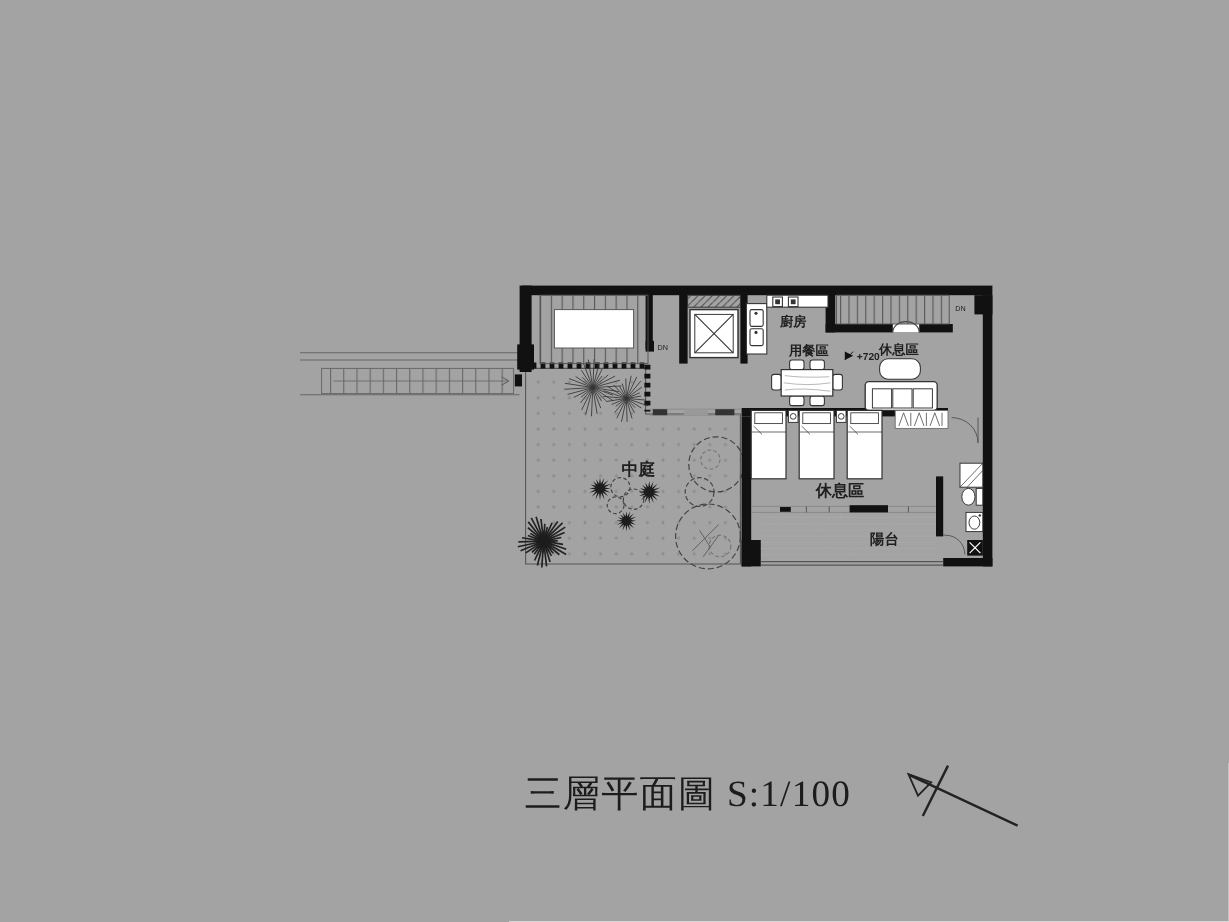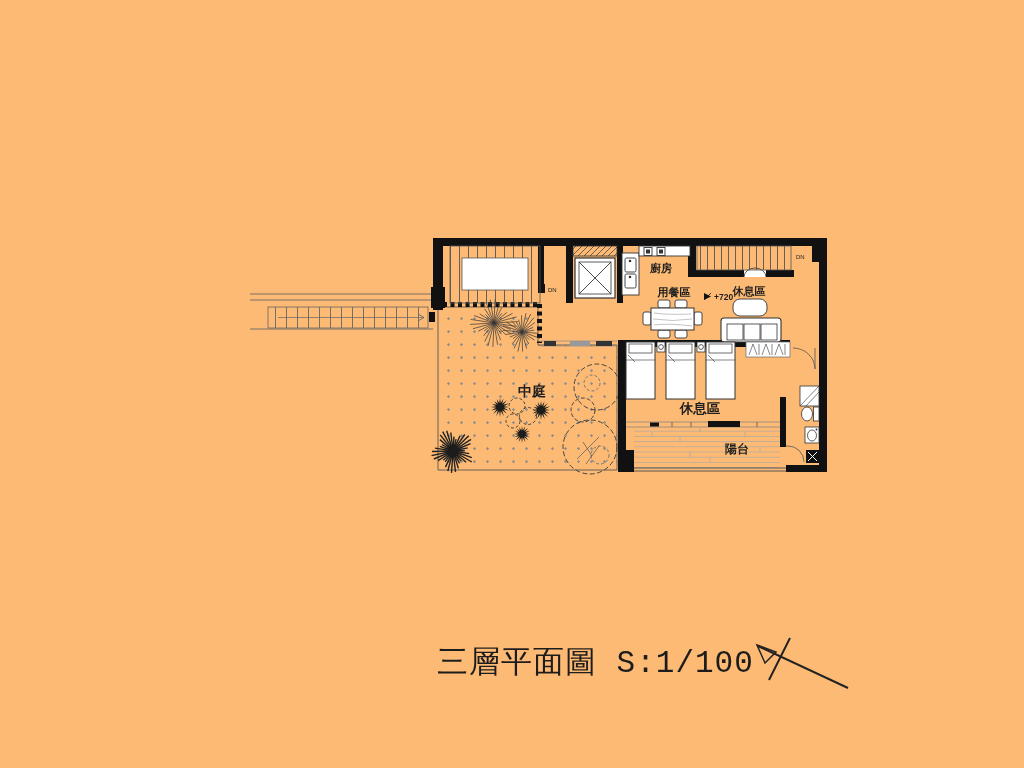--- a/index.html
+++ b/index.html
@@ -1,18 +1,18 @@
 <!DOCTYPE html>
 <html><head>
 <meta charset="utf-8">
 <style>
   html,body{margin:0;padding:0;background:#ffffff;}
-  #sheet{position:relative;width:1024px;height:768px;background:#fdba74;overflow:hidden;
+  #sheet{position:relative;width:1024px;height:768px;background:#a3a3a3;overflow:hidden;
          font-family:"Liberation Sans","DejaVu Sans",sans-serif;}
-  #plan-title{position:absolute;left:437px;top:641px;font-family:Liberation Mono, monospace;
+  #plan-title{position:absolute;left:437px;top:641px;font-family:Liberation Serif, serif;
               font-size:31px;color:#1c1c1c;white-space:nowrap;letter-spacing:1px;}
   svg text{font-family:"Liberation Sans","DejaVu Sans",sans-serif;fill:#1f1f1f;}
   .rlabel{font-weight:bold;}
 </style>
 </head>
 <body>
 
 <div id="sheet">
 <svg width="1024" height="768" viewBox="0 0 1024 768">
   <defs>

